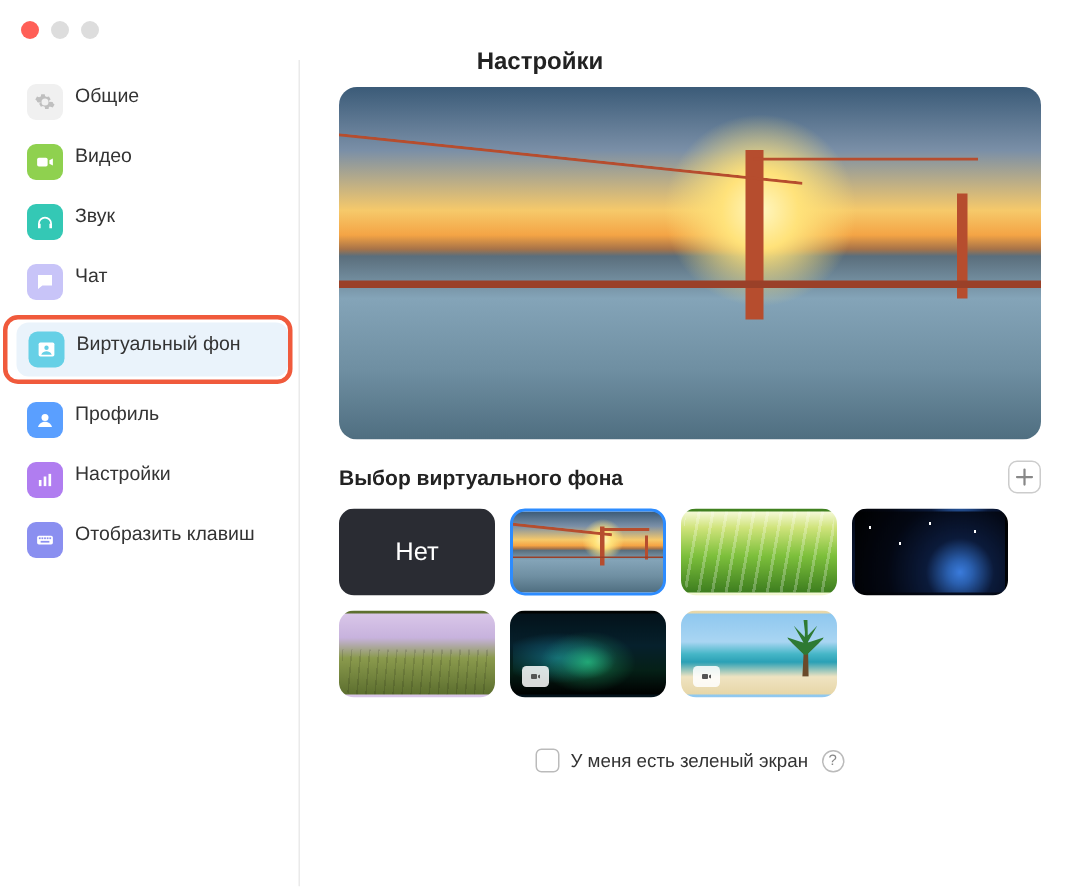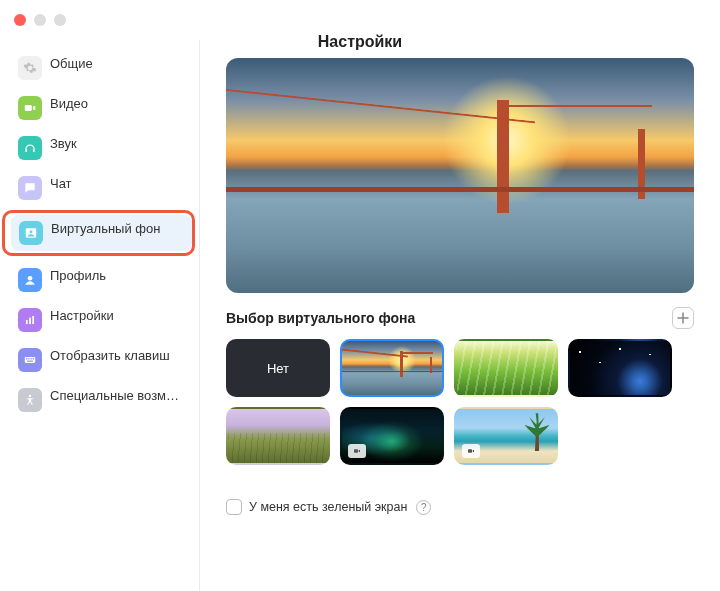--- a/index.html
+++ b/index.html
@@ -18,23 +18,23 @@
 .highlight { border: 3px solid #f05a3c; border-radius: 10px; margin: 2px -2px 6px -8px; padding: 2px 0 2px 6px; }
 .highlight .side-item { margin-bottom: 0; }
 .content { flex: 1; padding: 18px 26px 22px 26px; overflow: auto; }
 .preview { width: 100%; height: 235px; border-radius: 12px; overflow: hidden; position: relative; }
 .section-row { display: flex; align-items: center; justify-content: space-between; margin: 14px 0 10px; }
 .section-title { font-size: 14px; font-weight: 700; }
 .addbtn { width: 22px; height: 22px; border: 1px solid #ccc; border-radius: 6px; display: flex; align-items: center; justify-content: center; color: #666; font-size: 15px; cursor: pointer; }
 .thumbs { display: flex; flex-wrap: wrap; gap: 10px; }
 .thumb { width: 104px; height: 58px; border-radius: 10px; overflow: hidden; position: relative; cursor: pointer; border: 2px solid transparent; }
 .thumb.selected { border: 2px solid #2d8cff; }
-.thumb.none { background: #2a2c33; color: #fff; display: flex; align-items: center; justify-content: center; font-size: 13px; }
+.thumb.none { background: #2a2c33; color: #fff; display: flex; align-items: center; justify-content: center; font-size: 17px; }
 .vidbadge { position: absolute; left: 6px; bottom: 5px; width: 18px; height: 14px; background: rgba(255,255,255,0.85); border-radius: 3px; display:flex; align-items:center; justify-content:center; }
-.options { display: flex; align-items: center; gap: 24px; margin-top: 34px; font-size: 12.5px; color: #333; }
+.options { display: flex; align-items: center; gap: 24px; margin-top: 34px; font-size: 12.5px; color: #333; flex-direction: column; }
 .chk { width: 16px; height: 16px; border: 1.5px solid #bbb; border-radius: 4px; flex-shrink: 0; }
 .chk.on { background: #2d8cff; border-color: #2d8cff; position: relative; }
 .chk.on::after { content: ""; position: absolute; left: 3px; top: 0px; width: 5px; height: 9px; border: solid #fff; border-width: 0 2px 2px 0; transform: rotate(40deg); }
 .opt { display: flex; align-items: center; gap: 7px; cursor: pointer; }
 .help { width: 15px; height: 15px; border: 1px solid #bbb; border-radius: 50%; font-size: 10px; display: flex; align-items: center; justify-content: center; color: #888; margin-left: 2px; }
 
 
 .bg-gray{background:#f0f0f0;} .bg-green{background:#8fd14f;} .bg-teal{background:#34c8b5;}
 .bg-green2{background:#7ed07e;} .bg-lav{background:#c8c4f8;} .bg-cyan{background:#66d0e6;}
 .bg-blue{background:#5a9fff;} .bg-purple{background:#b07df0;} .bg-indigo{background:#8a8ff0;} .bg-gray2{background:#c7cbd1;}
@@ -158,29 +158,20 @@
               <rect x="8" y="9" width="2" height="2"></rect>
               <rect x="11" y="9" width="2" height="2"></rect>
               <rect x="14" y="9" width="2" height="2"></rect>
               <rect x="17" y="9" width="2" height="2"></rect>
               <rect x="7" y="13" width="10" height="2"></rect>
             </g>
           </svg>
         </div>
         <span class="lbl">Отобразить клавиш</span>
       </div>
-      <div class="side-item">
-        <div class="ic bg-gray2">
-          <svg width="14" height="14" viewBox="0 0 24 24">
-            <circle cx="12" cy="5" r="2" fill="#fff"></circle>
-            <path d="M5 9h14l-5 2v4l3 5h-2l-3-5-3 5H7l3-5v-4z" fill="#fff"></path>
-          </svg>
-        </div>
-        <span class="lbl">Специальные возм…</span>
-      </div>
     </div>
 
   <div class="content">
     <div class="preview scene-bridge">
       <div class="tower t1"></div>
         <div class="tower t2"></div>
       <div class="deck"></div>
         <div class="cable c1"></div>
         <div class="cable c2"></div>
     </div>

